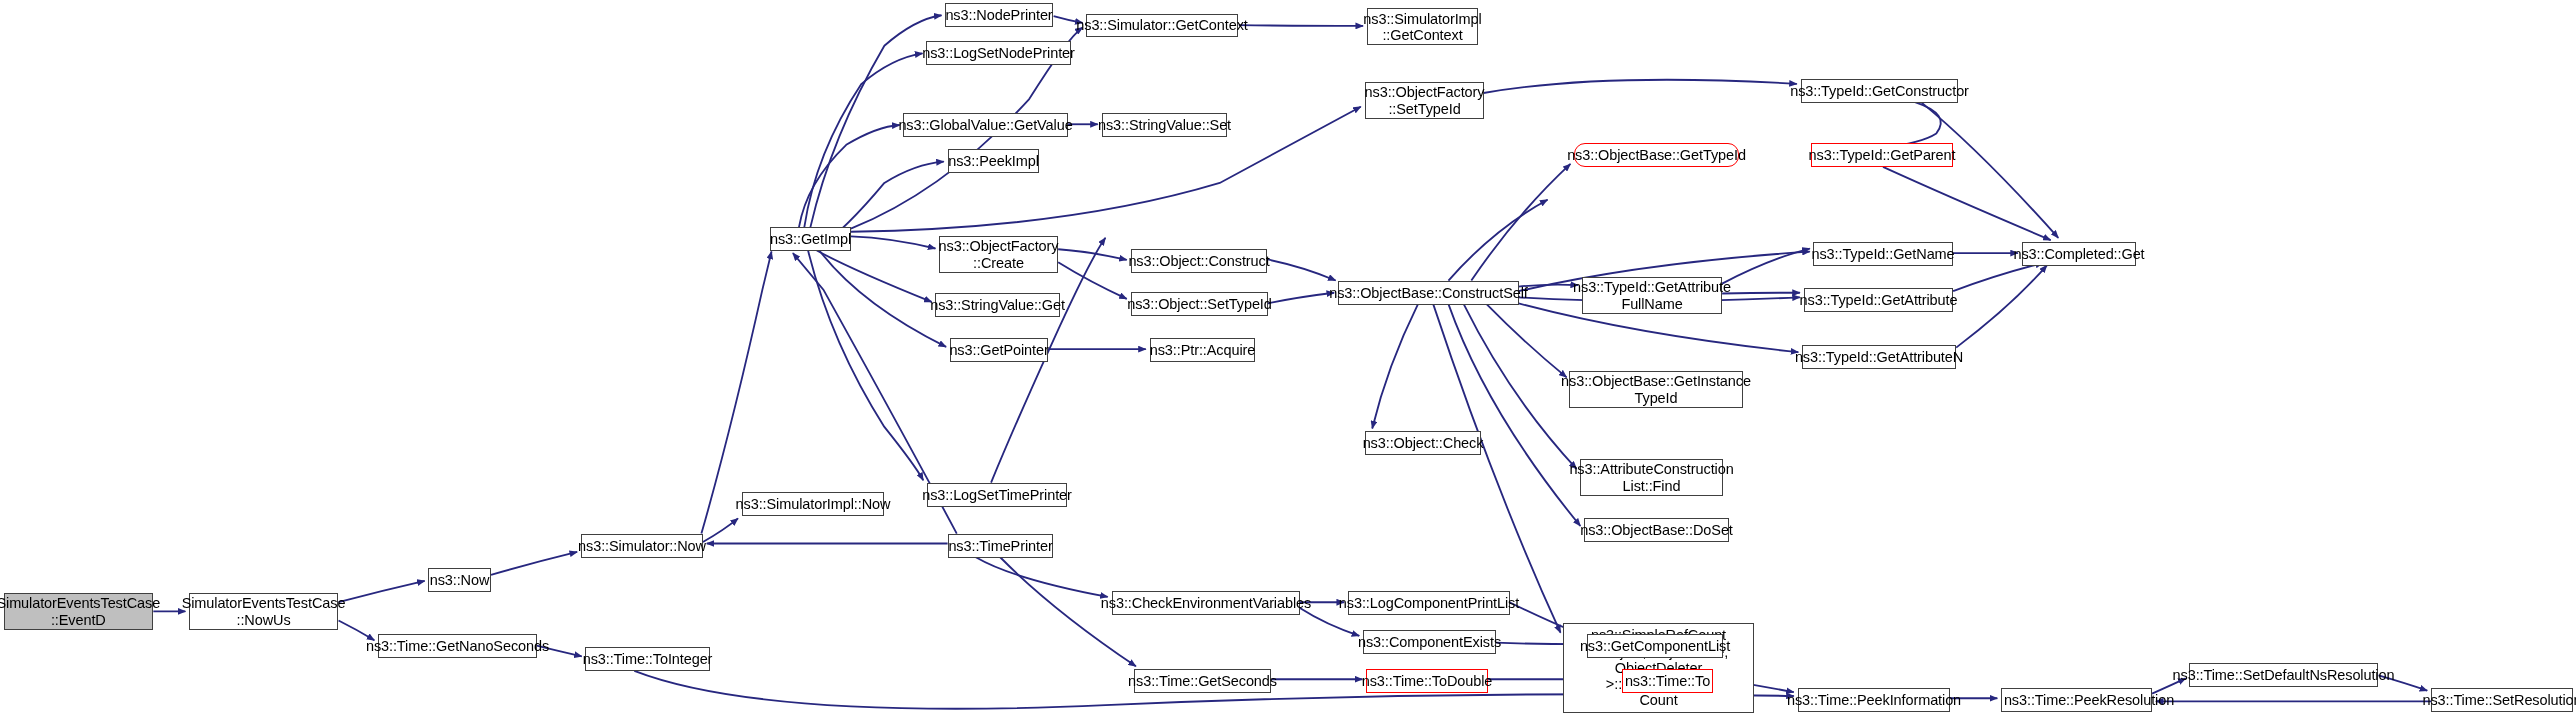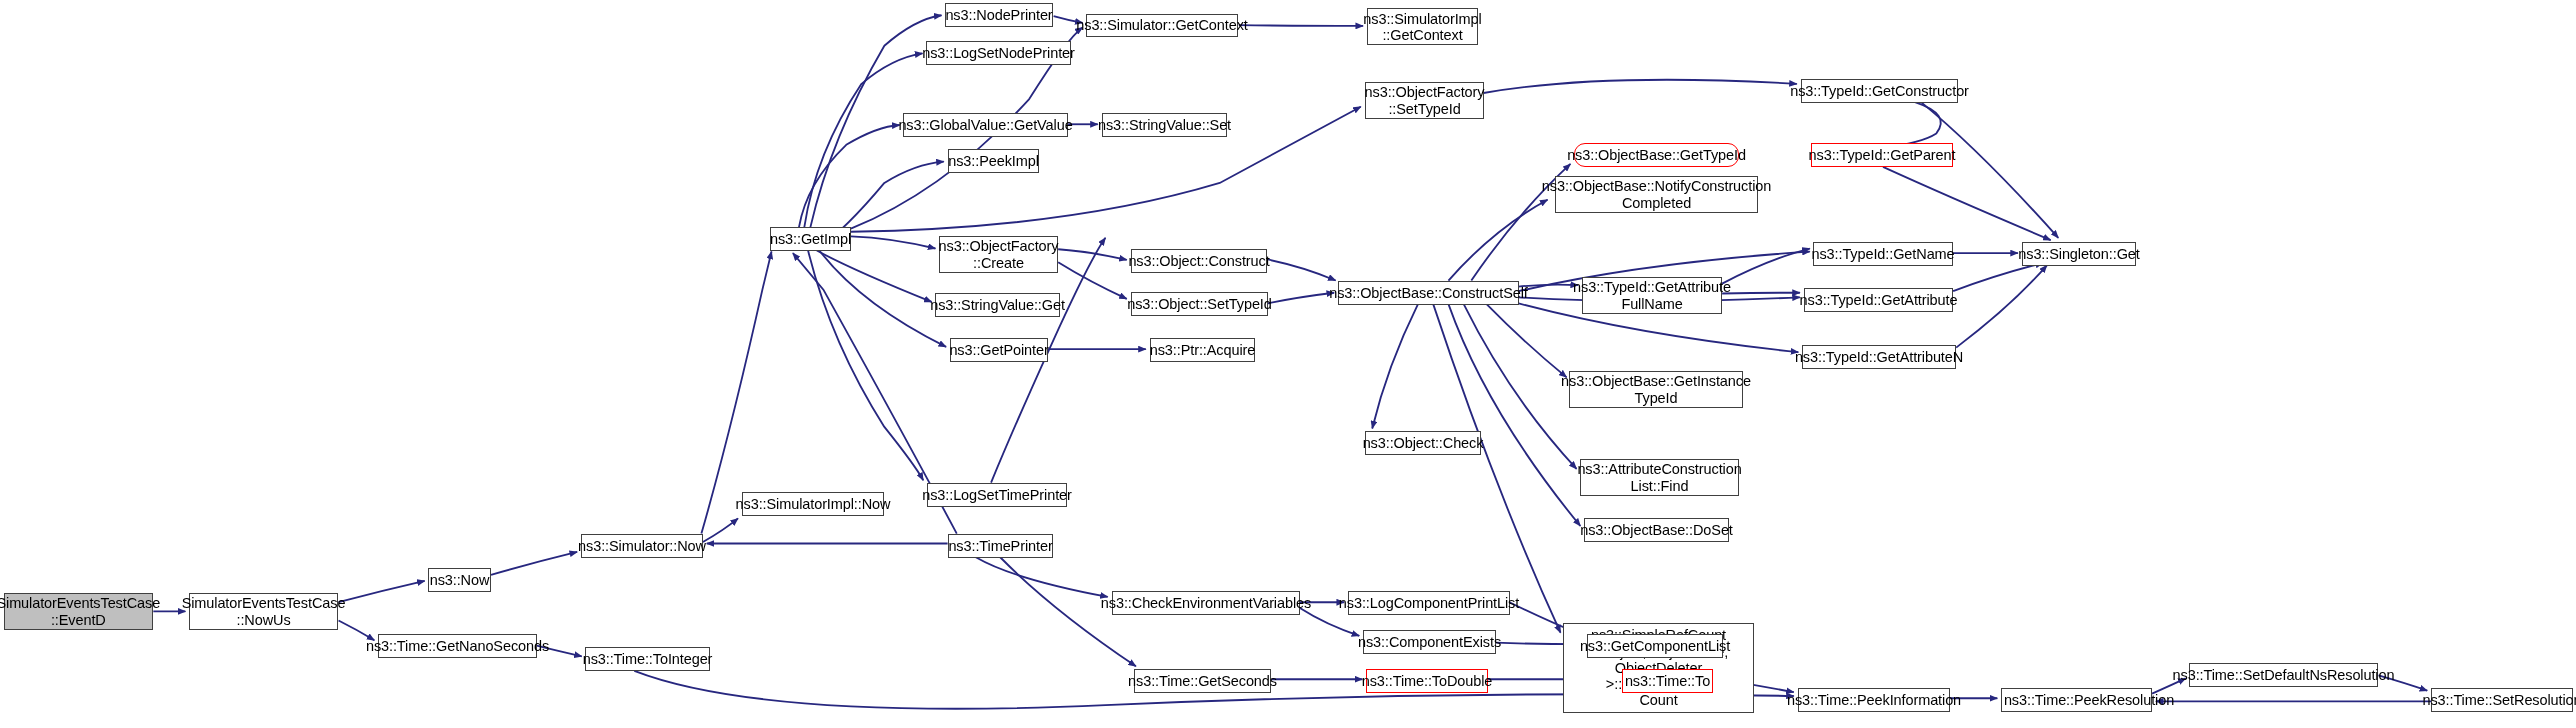--- a/index.html
+++ b/index.html
@@ -162,39 +162,37 @@
 ::GetContext</span></div>
     <div class="node" style="left: 1365px; top: 82px; width: 119px; height: 37px;"><span>ns3::ObjectFactory
 ::SetTypeId</span></div>
     <div class="node" style="left: 1338px; top: 281px; width: 181px; height: 23.6px;"><span>ns3::ObjectBase::ConstructSelf</span></div>
     <div class="node" style="left: 1112px; top: 591px; width: 188px; height: 23.6px;"><span>ns3::CheckEnvironmentVariables</span></div>
     <div class="node" style="left: 1134px; top: 669px; width: 137px; height: 23.6px;"><span>ns3::Time::GetSeconds</span></div>
     <div class="node" style="left: 1348px; top: 591px; width: 162px; height: 23.6px;"><span>ns3::LogComponentPrintList</span></div>
     <div class="node" style="left: 1363px; top: 630px; width: 133px; height: 23.6px;"><span>ns3::ComponentExists</span></div>
     <div class="node red" style="left: 1366px; top: 669px; width: 122px; height: 23.6px;"><span>ns3::Time::ToDouble</span></div>
     <div class="node red" style="left: 1574px; top: 143px; width: 165px; height: 23.6px; border-radius: 11px;"><span>ns3::ObjectBase::GetTypeId</span></div>
-    <div class="node" style="left: 1555px; top: 176px; width: 203px; height: 37px;"><span>ns3::ObjectBase::NotifyConstruction
-Completed</span></div>
     <div class="node" style="left: 1582px; top: 277px; width: 140px; height: 37px;"><span>ns3::TypeId::GetAttribute
 FullName</span></div>
     <div class="node" style="left: 1569px; top: 371px; width: 174px; height: 37px;"><span>ns3::ObjectBase::GetInstance
 TypeId</span></div>
-    <div class="node" style="left: 1580px; top: 459px; width: 159px; height: 37px;"><span>ns3::AttributeConstruction
+    <div class="node" style="left: 1580px; top: 459px; width: 143px; height: 37px;"><span>ns3::AttributeConstruction
 List::Find</span></div>
     <div class="node" style="left: 1584px; top: 518px; width: 145px; height: 23.6px;"><span>ns3::ObjectBase::DoSet</span></div>
     <div class="node" style="left: 1563px; top: 623px; width: 191px; height: 90px;"><span>ns3::SimpleRefCount
 &lt; Object, ObjectBase,
  ObjectDeleter &gt;::GetReference
 Count</span></div>
     <div class="node" style="left: 1587px; top: 634px; width: 136px; height: 23.6px;"><span>ns3::GetComponentList</span></div>
     <div class="node" style="left: 1801px; top: 79px; width: 157px; height: 23.6px;"><span>ns3::TypeId::GetConstructor</span></div>
     <div class="node red" style="left: 1811px; top: 143px; width: 142px; height: 23.6px;"><span>ns3::TypeId::GetParent</span></div>
     <div class="node" style="left: 1813px; top: 242px; width: 140px; height: 23.6px;"><span>ns3::TypeId::GetName</span></div>
     <div class="node" style="left: 1804px; top: 288px; width: 149px; height: 23.6px;"><span>ns3::TypeId::GetAttribute</span></div>
     <div class="node" style="left: 1802px; top: 345px; width: 154px; height: 23.6px;"><span>ns3::TypeId::GetAttributeN</span></div>
-    <div class="node" style="left: 2022px; top: 242px; width: 114px; height: 23.6px;"><span>ns3::Singleton::Get</span></div>
+    <div class="node" style="left: 2022px; top: 242px; width: 114px; height: 23.6px;"><span>ns3::Completed::Get</span></div>
     <div class="node" style="left: 1798px; top: 688px; width: 152px; height: 23.6px;"><span>ns3::Time::PeekInformation</span></div>
     <div class="node" style="left: 2001px; top: 688px; width: 151px; height: 23.6px; padding-left: 28px;"><span>ns3::Time::PeekResolution</span></div>
     <div class="node" style="left: 2189px; top: 663px; width: 189px; height: 23.6px;"><span>ns3::Time::SetDefaultNsResolution</span></div>
     <div class="node" style="left: 2431px; top: 688px; width: 142px; height: 23.6px;"><span>ns3::Time::SetResolution</span></div>
     <div class="node red" style="left: 1622px; top: 669px; width: 91px; height: 23.6px;"><span>ns3::Time::To</span></div>
   </div>
 
 
 </body></html>

